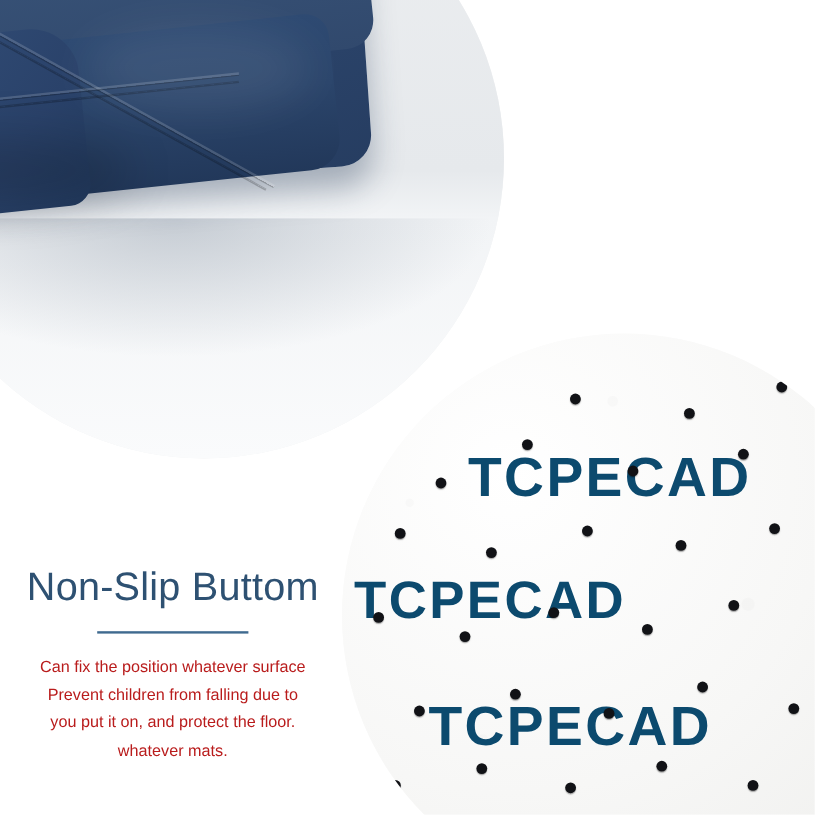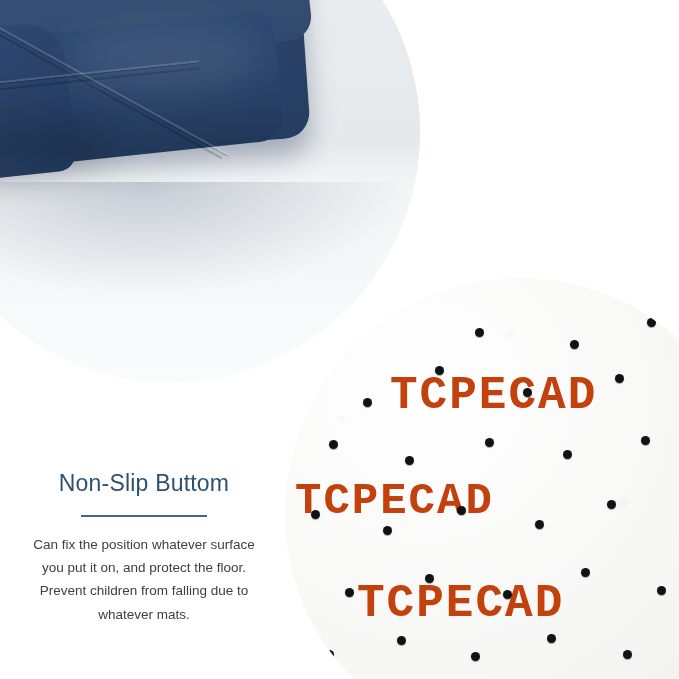--- a/index.html
+++ b/index.html
@@ -177,22 +177,22 @@
   .dot {
     position: absolute;
     width: 9px;
     height: 9px;
     border-radius: 50%;
     background: #111216;
     box-shadow: 0 1px 1px rgba(0,0,0,0.35);
   }
   .brandmark {
     position: absolute;
-    color: #c2410c;
-    font-family: Liberation Mono, monospace;
+    color: #0c4a6e;
+    font-family: Liberation Sans, sans-serif;
     font-weight: 700;
     letter-spacing: 2px;
     user-select: none;
     white-space: nowrap;
   }
 
   
   #headline {
     position: absolute;
     right: 16px;
@@ -208,32 +208,32 @@
 
   #subhead-block {
     position: absolute;
     left: 10px;
     top: 470px;
     width: 268px;
     text-align: center;
   }
   #subhead {
     color: #2e5172;
-    font-size: 23px;
+    font-size: 33px;
     font-weight: 400;
     letter-spacing: 0.2px;
   }
   #divider {
     width: 126px;
     height: 2px;
     background: #3f6a8f;
     margin: 18px auto 16px auto;
   }
   #body-copy {
-    color: #404040;
+    color: #b91c1c;
     font-size: 13.5px;
     line-height: 1.72;
     text-align: center;
   }
 </style>
 </head>
 <body>
 
 <div id="page">
 
@@ -298,19 +298,19 @@
     <div class="dot" style="left:262px; top:356px;"></div>
     <div class="dot" style="left:338px; top:372px;"></div>
 
   </div>
 
   <div id="subhead-block">
     <div id="subhead">Non-Slip Buttom</div>
     <div id="divider"></div>
     <div id="body-copy">
       <div>Can fix the position whatever surface</div>
+      <div>Prevent children from falling due to</div>
       <div>you put it on, and protect the floor.</div>
-      <div>Prevent children from falling due to</div>
       <div>whatever mats.</div>
     </div>
   </div>
 
 </div>
 
 </body></html>

